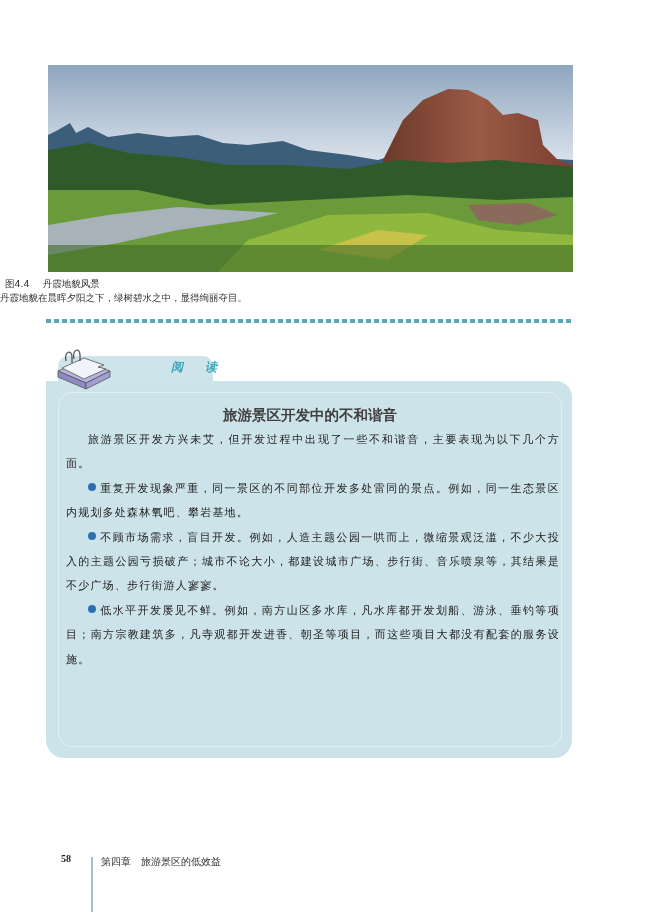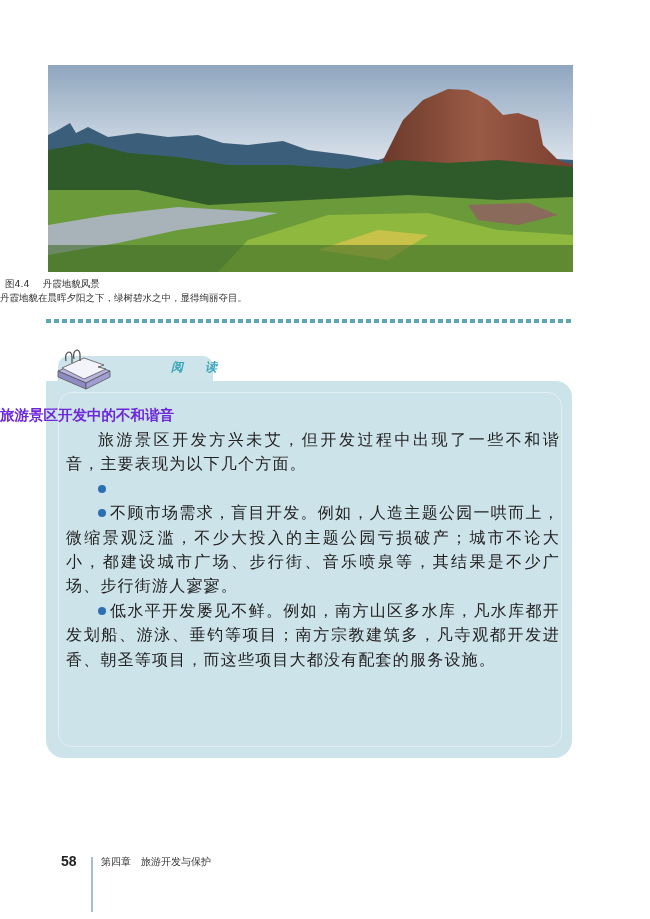--- a/index.html
+++ b/index.html
@@ -15,26 +15,26 @@
                  background-size:8px 4px; background-repeat:repeat-x; }
   .reading-tab { position:absolute; left:58px; top:356px; width:155px; height:26px; background:#cde4ea;
                  border-radius:10px 10px 0 0; }
   .reading-label { position:absolute; left:128px; top:359px; font-family:"DejaVu Sans","Liberation Sans",sans-serif;
                    font-style:italic; font-weight:bold; font-size:12px; color:#3ba5b8; letter-spacing:22px;margin-left:43px; }
   .book-icon { position:absolute; left:54px; top:345px; width:60px; height:46px; }
   .reading-box { position:absolute; left:46px; top:381px; width:526px; height:377px; background:#cde3ea;
                  border-radius:0 16px 18px 18px; }
   .reading-inner { position:absolute; left:58px; top:392px; width:502px; height:353px;
                    border:1px solid #e3f0f3; border-radius:14px; }
-  .article-title { position:absolute; left:0; width:620px; top:406px; font-size:14.5px; font-weight:bold; color:#6d28d9; }
-  .article-body { position:absolute; left:66px; top:428px; width:494px; font-size:16px; line-height:24.4px; color:#222;
+  .article-title { position:absolute; left:0; width:620px; top:406px; text-align:center; font-size:14.5px; font-weight:bold; color:#404040; }
+  .article-body { position:absolute; left:66px; top:428px; width:494px; font-size:11px; line-height:24.4px; color:#222;
                   letter-spacing:1.2px; text-align:justify; }
   .article-body p { margin:0; text-indent:2em; }
   .bullet { display:inline-block; width:8px; height:8px; border-radius:50%; background:#2c6fb3; margin-right:4px; vertical-align:1px; text-indent:0; }
-  .page-number { position:absolute; left:61px; top:853px; font-family:Liberation Sans, sans-serif; font-weight:bold; font-size:14px; color:#222; }
+  .page-number { position:absolute; left:61px; top:853px; font-family:Liberation Serif, serif; font-weight:bold; font-size:10px; color:#222; }
   .footer-divider { position:absolute; left:91px; top:857px; width:2px; height:55px; background:#a9bccd; }
   .chapter-label { position:absolute; left:101px; top:855px; font-family:"DejaVu Sans","Liberation Sans",sans-serif; font-size:10px; color:#333; }
   .chapter-label span + span { margin-left:10px; }
 </style>
 </head>
 <body>
 
 <div class="photo">
   <svg width="525" height="207" viewBox="0 0 525 207" xmlns="http://www.w3.org/2000/svg">
     <defs>
@@ -85,22 +85,22 @@
     <path d="M12,16 C10,6 18,4 18,12 L18,18" fill="none" stroke="#555" stroke-width="1.3"></path>
     <path d="M20,14 C18,4 26,2 26,10 L26,16" fill="none" stroke="#555" stroke-width="1.3"></path>
   </svg>
 </div>
 <div class="reading-label">阅读</div>
 
 <div class="article-title">旅游景区开发中的不和谐音</div>
 
 <div class="article-body">
   <p>旅游景区开发方兴未艾，但开发过程中出现了一些不和谐音，主要表现为以下几个方面。</p>
-  <p><span class="bullet"></span></p>
+  <p><span class="bullet"></span><span>重复开发现象严重，同一景区的不同部位开发多处雷同的景点。例如，同一生态景区内规划多处森林氧吧、攀岩基地。</span></p>
   <p><span class="bullet"></span><span>不顾市场需求，盲目开发。例如，人造主题公园一哄而上，微缩景观泛滥，不少大投入的主题公园亏损破产；城市不论大小，都建设城市广场、步行街、音乐喷泉等，其结果是不少广场、步行街游人寥寥。</span></p>
   <p><span class="bullet"></span><span>低水平开发屡见不鲜。例如，南方山区多水库，凡水库都开发划船、游泳、垂钓等项目；南方宗教建筑多，凡寺观都开发进香、朝圣等项目，而这些项目大都没有配套的服务设施。</span></p>
 </div>
 
 <div class="page-number">58</div>
 <div class="footer-divider"></div>
 <div class="chapter-label">
-  <span>第四章</span><span>旅游开发与保护</span>
+  <span>第四章</span><span>旅游景区的低效益</span>
 </div>
 
 </body></html>

